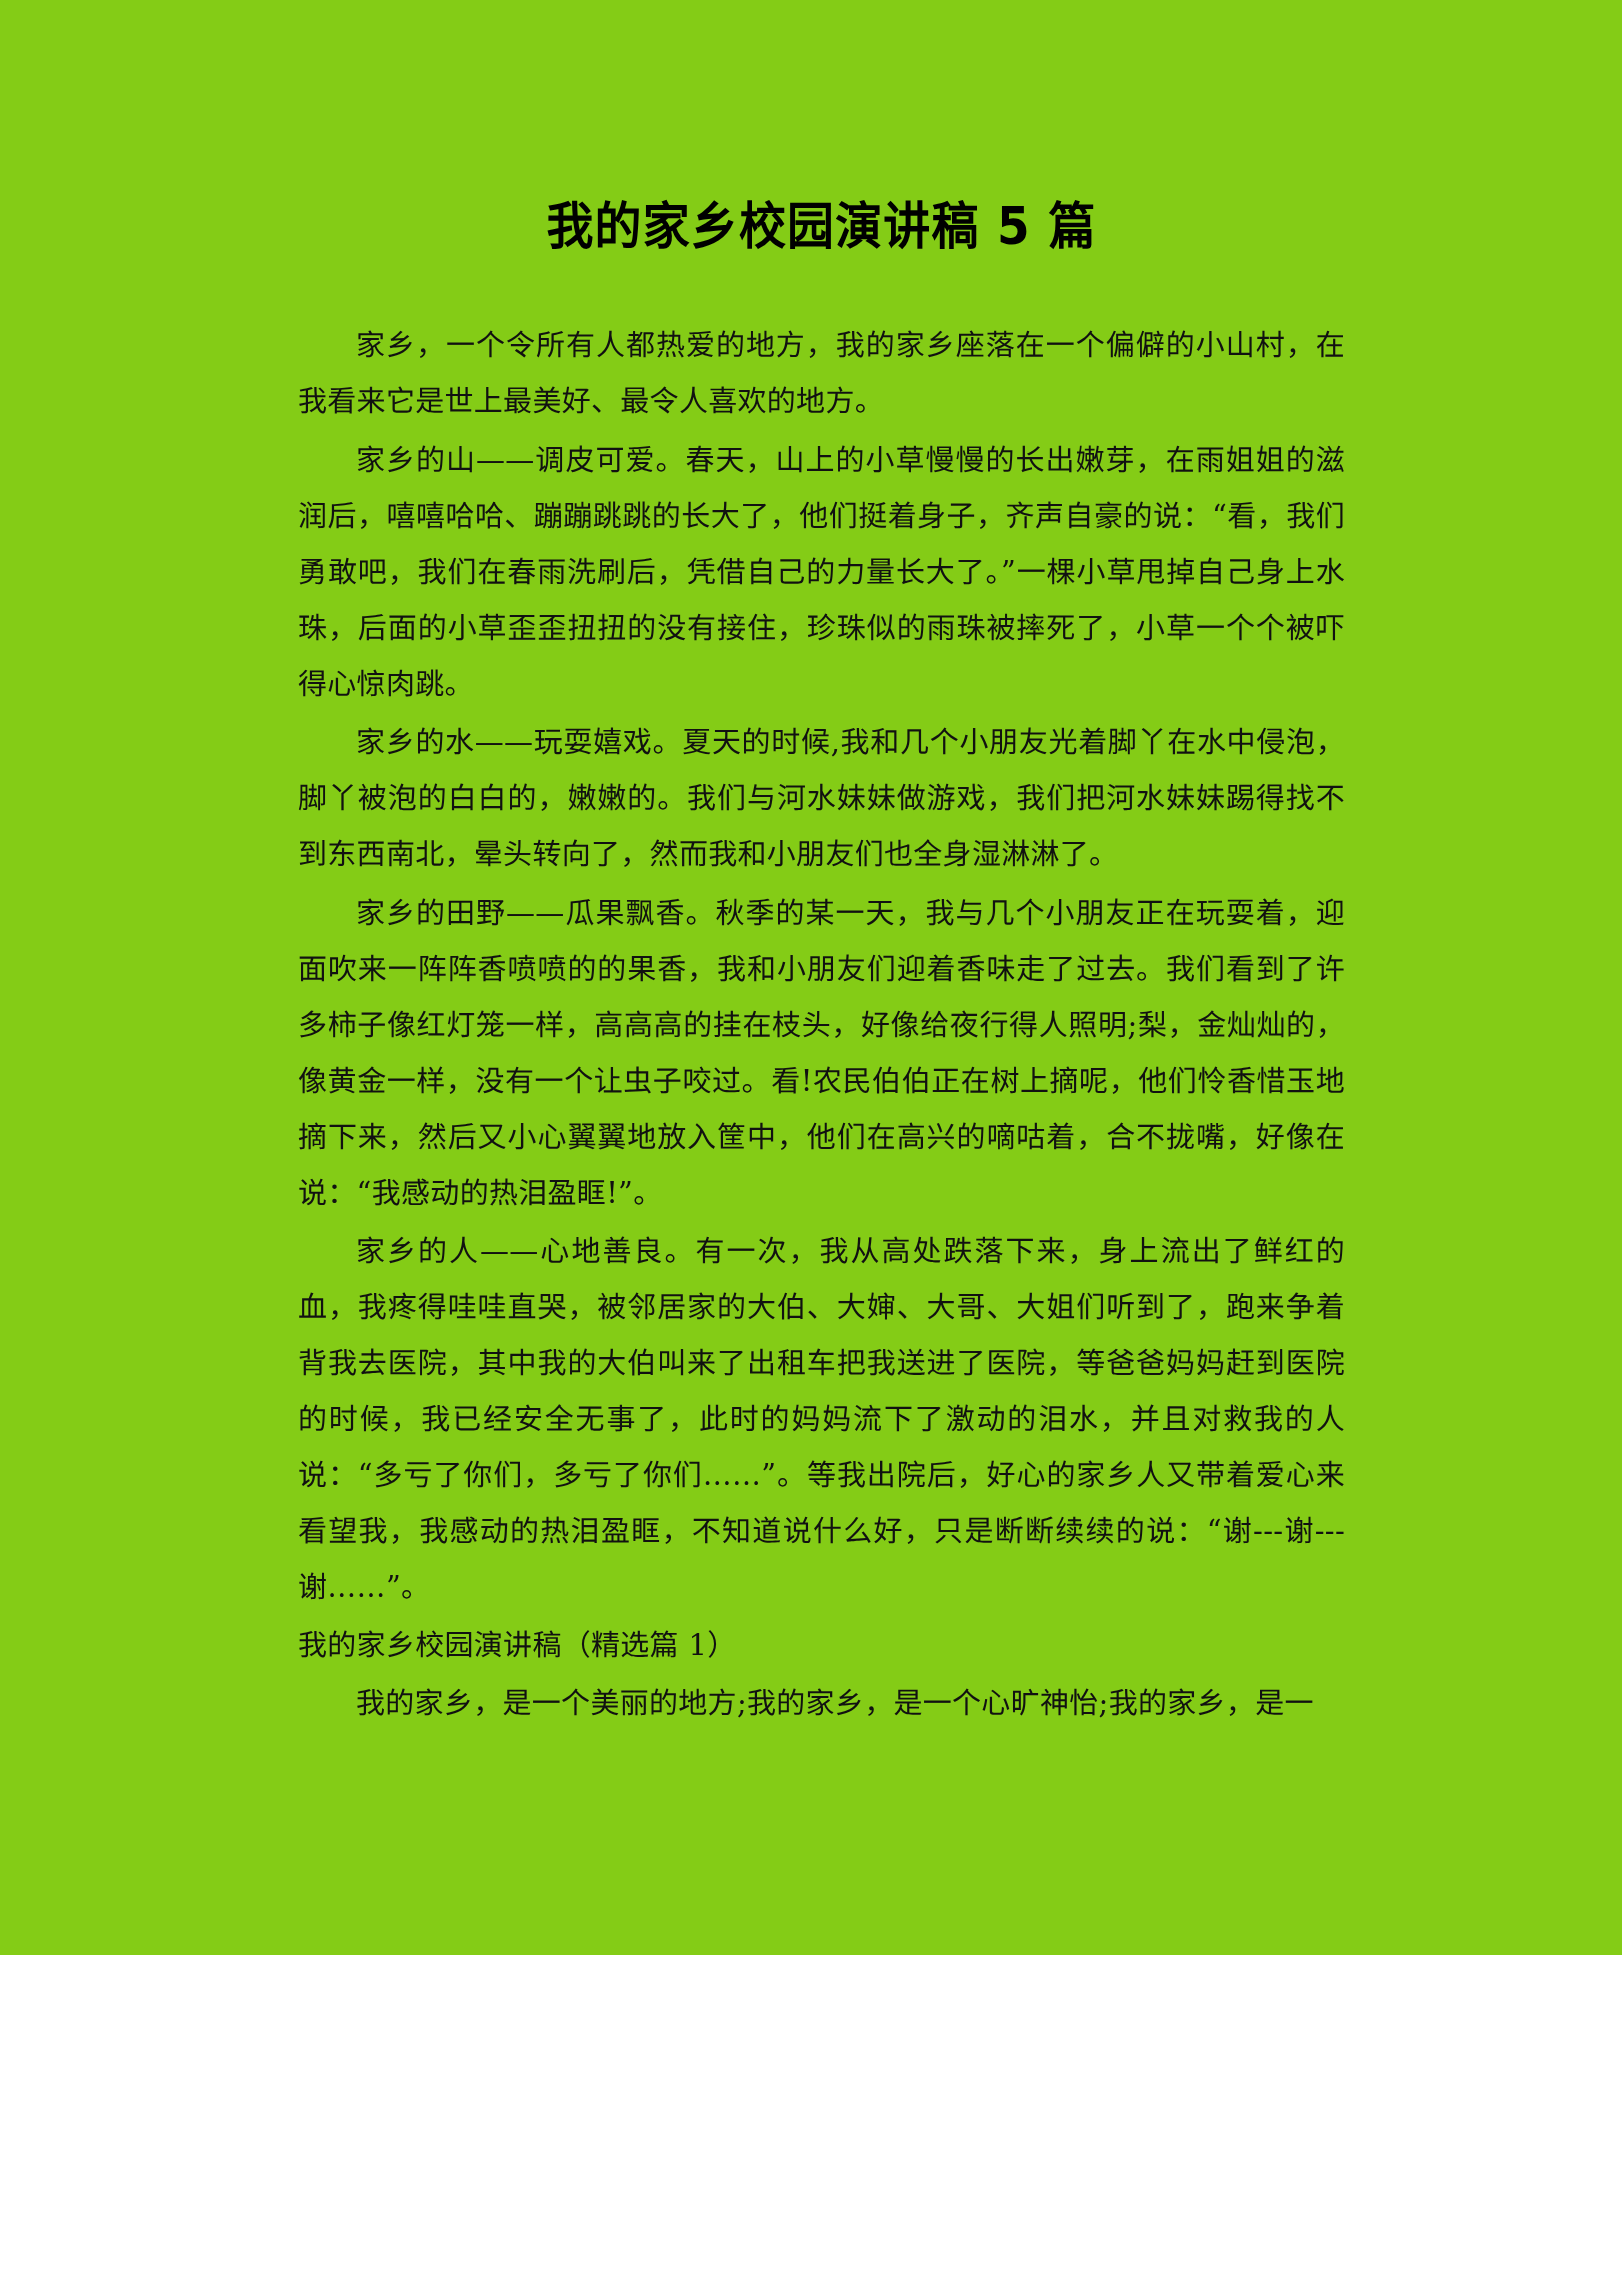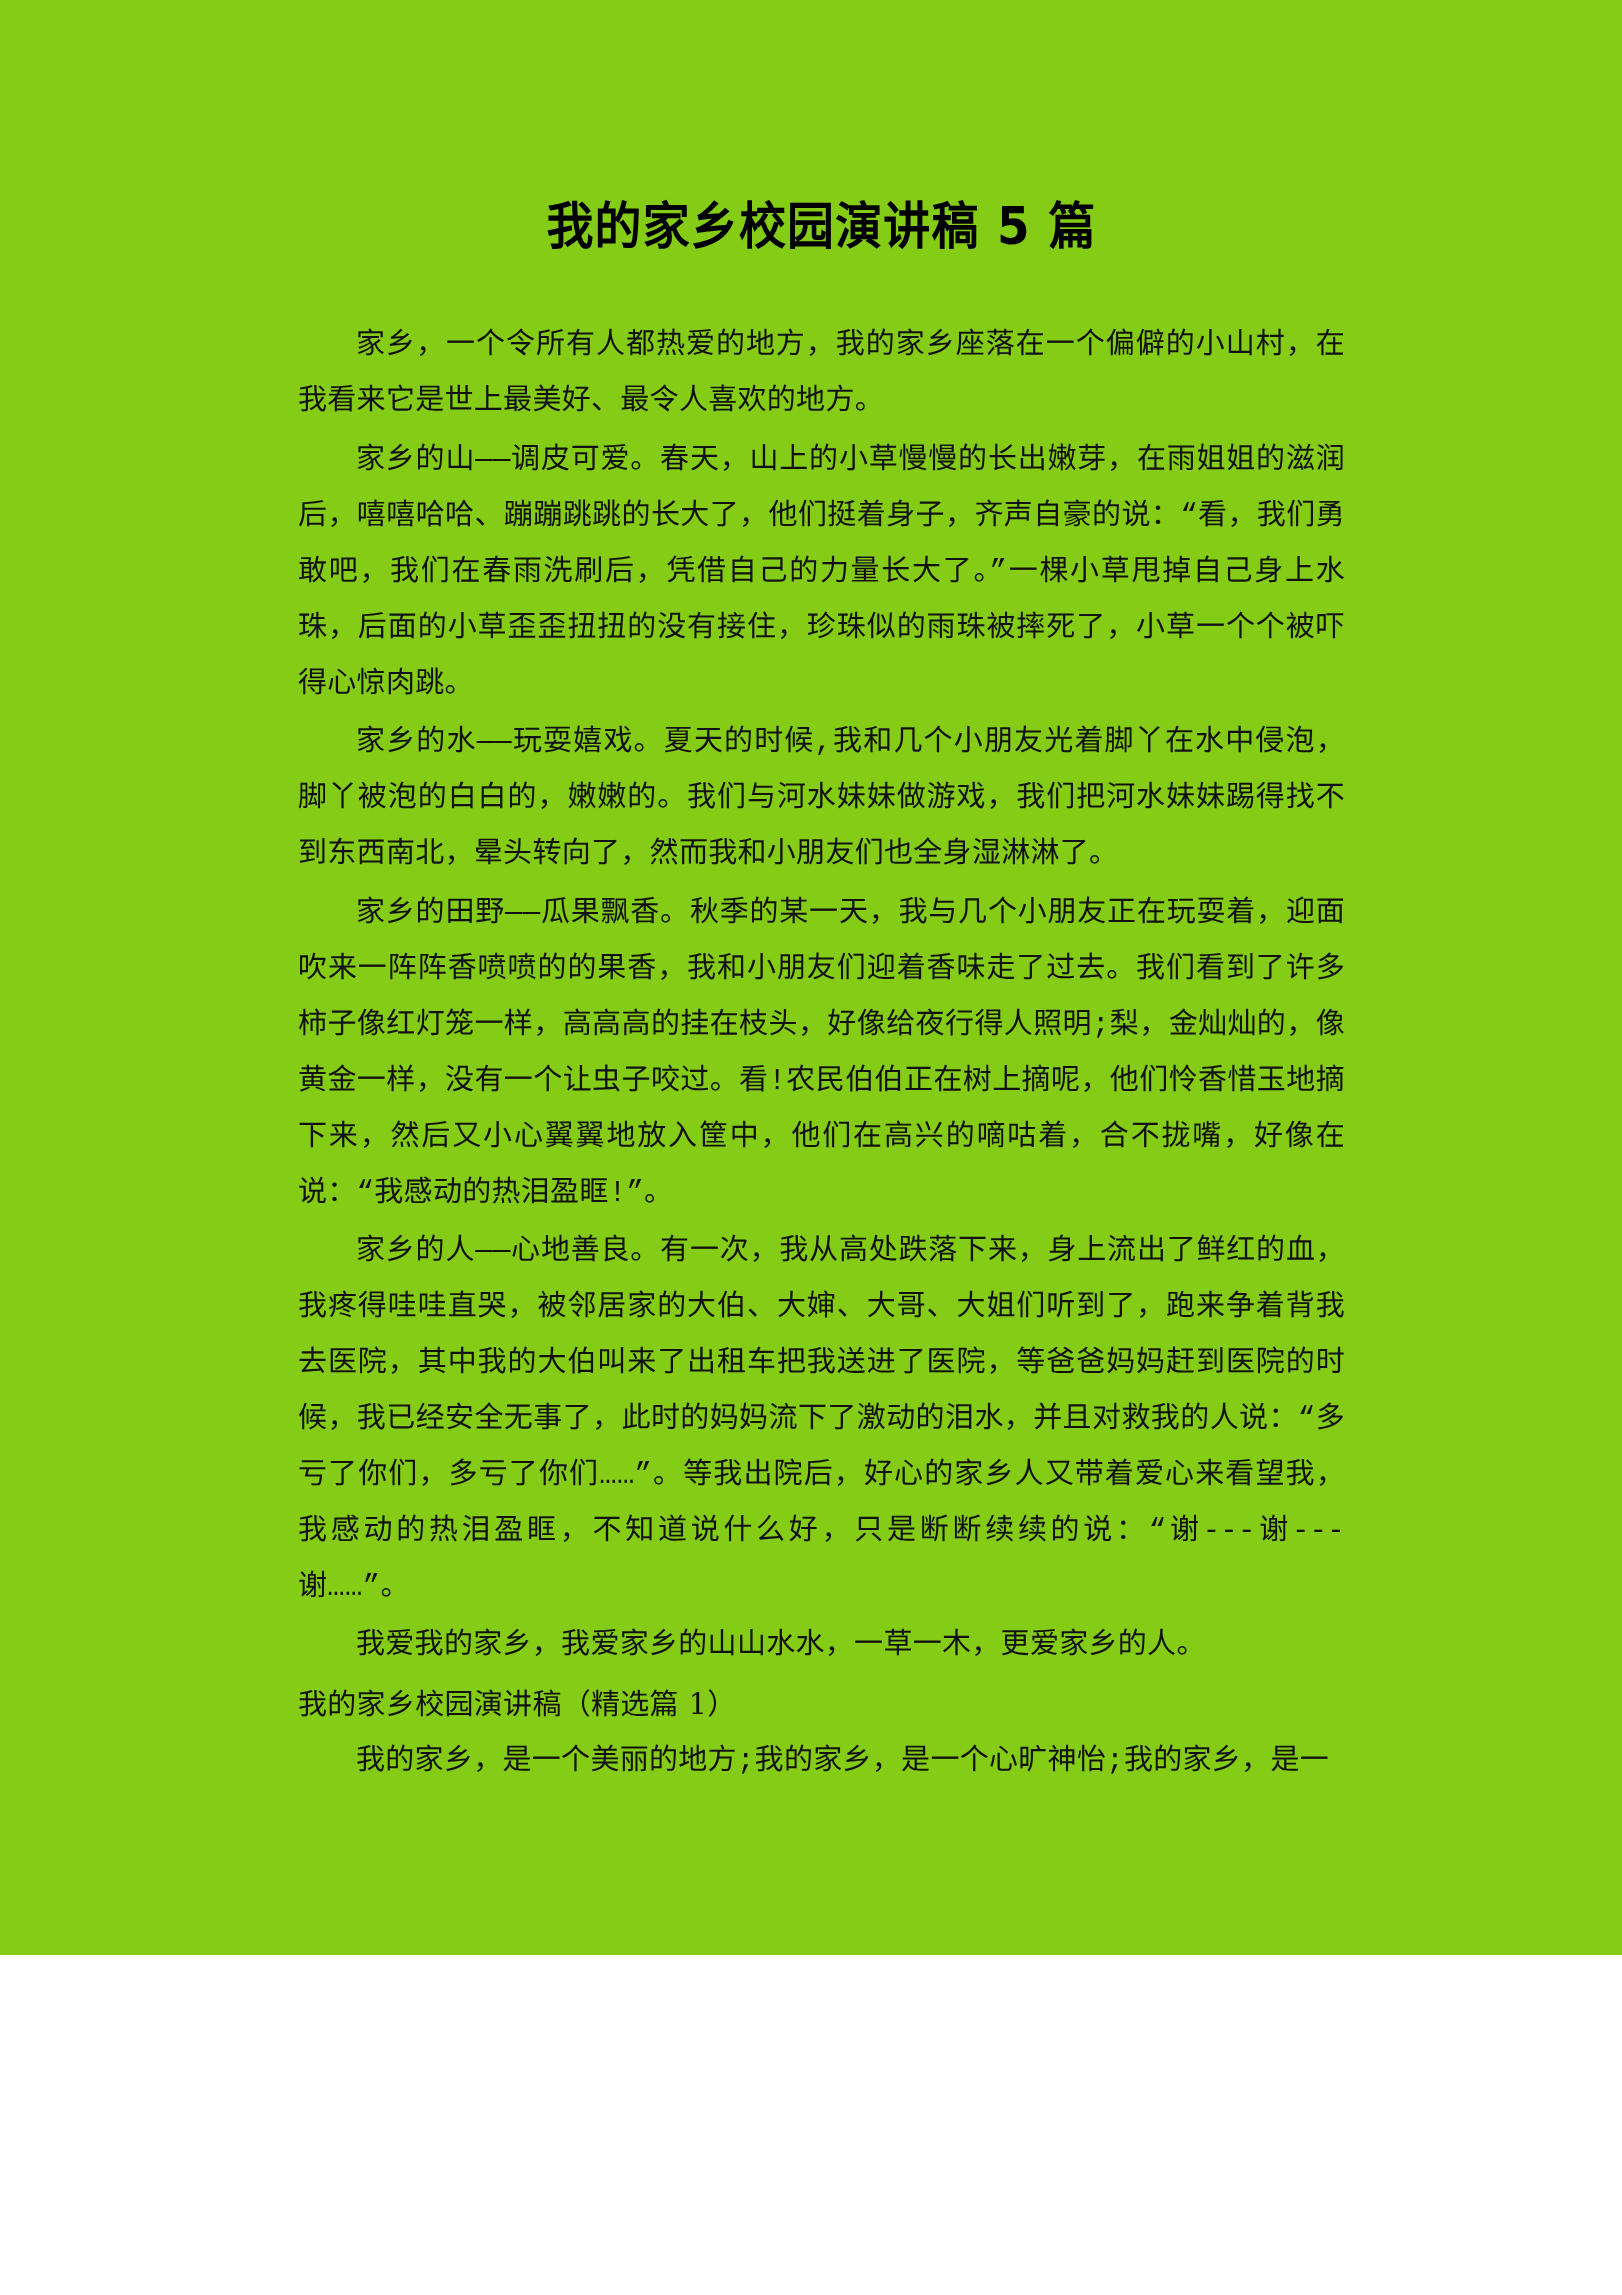--- a/index.html
+++ b/index.html
@@ -48,21 +48,20 @@
     letter-spacing: 0.3px;
     margin: 0 0 2.6px 0;
     text-align: justify;
     text-justify: inter-character;
     color: #111111;
     word-break: break-all;
   }
 
   .para.indent {
     text-indent: 2em;
-    font-family: Liberation Mono, monospace;
   }
 
   .para.heading-line {
     text-indent: 0;
     margin-bottom: 1.3px;
   }
 </style>
 </head>
 <body>
 
@@ -76,21 +75,20 @@
     <p class="para indent">家乡，一个令所有人都热爱的地方，我的家乡座落在一个偏僻的小山村，在我看来它是世上最美好、最令人喜欢的地方。</p>
 
     <p class="para indent">家乡的山——调皮可爱。春天，山上的小草慢慢的长出嫩芽，在雨姐姐的滋润后，嘻嘻哈哈、蹦蹦跳跳的长大了，他们挺着身子，齐声自豪的说：“看，我们勇敢吧，我们在春雨洗刷后，凭借自己的力量长大了。”一棵小草甩掉自己身上水珠，后面的小草歪歪扭扭的没有接住，珍珠似的雨珠被摔死了，小草一个个被吓得心惊肉跳。</p>
 
     <p class="para indent">家乡的水——玩耍嬉戏。夏天的时候,我和几个小朋友光着脚丫在水中侵泡，脚丫被泡的白白的，嫩嫩的。我们与河水妹妹做游戏，我们把河水妹妹踢得找不到东西南北，晕头转向了，然而我和小朋友们也全身湿淋淋了。</p>
 
     <p class="para indent">家乡的田野——瓜果飘香。秋季的某一天，我与几个小朋友正在玩耍着，迎面吹来一阵阵香喷喷的的果香，我和小朋友们迎着香味走了过去。我们看到了许多柿子像红灯笼一样，高高高的挂在枝头，好像给夜行得人照明;梨，金灿灿的，像黄金一样，没有一个让虫子咬过。看!农民伯伯正在树上摘呢，他们怜香惜玉地摘下来，然后又小心翼翼地放入筐中，他们在高兴的嘀咕着，合不拢嘴，好像在说：“我感动的热泪盈眶!”。</p>
 
     <p class="para indent">家乡的人——心地善良。有一次，我从高处跌落下来，身上流出了鲜红的血，我疼得哇哇直哭，被邻居家的大伯、大婶、大哥、大姐们听到了，跑来争着背我去医院，其中我的大伯叫来了出租车把我送进了医院，等爸爸妈妈赶到医院的时候，我已经安全无事了，此时的妈妈流下了激动的泪水，并且对救我的人说：“多亏了你们，多亏了你们……”。等我出院后，好心的家乡人又带着爱心来看望我，我感动的热泪盈眶，不知道说什么好，只是断断续续的说：“谢---谢---谢……”。</p>
 
-    <p class="para indent">我爱我的家乡，我爱家乡的山山水水，一草一木，更爱家乡的人。</p>
 
     <p class="para heading-line">我的家乡校园演讲稿（精选篇 1）</p>
 
     <p class="para indent">我的家乡，是一个美丽的地方;我的家乡，是一个心旷神怡;我的家乡，是一</p>
 
   </div>
 
 </div>
 
 

